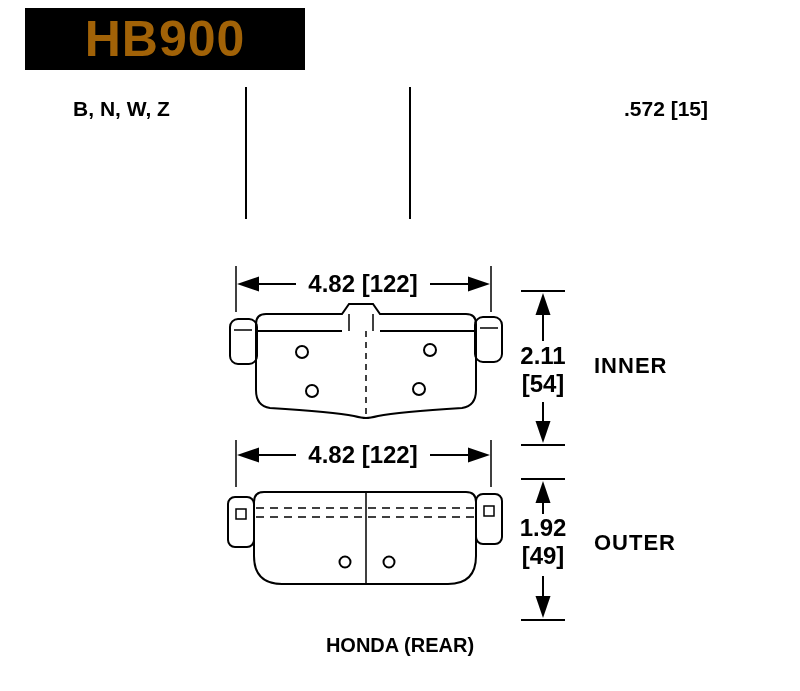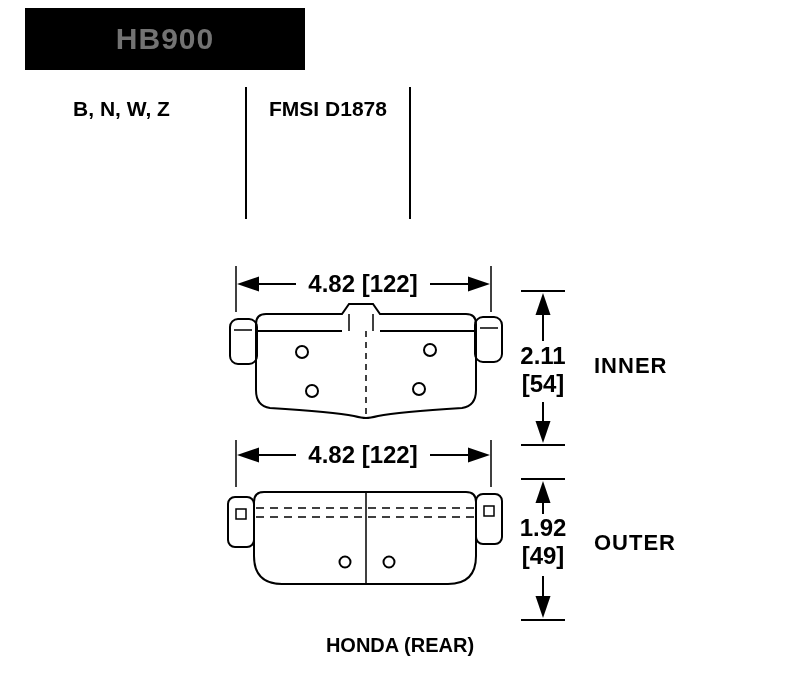--- a/index.html
+++ b/index.html
@@ -2,23 +2,23 @@
 <html><head>
 <meta charset="utf-8">
 <style>
   * { margin: 0; padding: 0; box-sizing: border-box; }
   html, body { background: #ffffff; }
   body { font-family: "Liberation Sans", sans-serif; }
   .page { position: relative; width: 800px; height: 691px; background: #ffffff; color: #000000; overflow: hidden; }
   .abs { position: absolute; }
   .part-box {
     left: 25px; top: 8px; width: 280px; height: 62px;
-    background: #000000; color: #737373;
+    background: #000000; color: #a16207;
     display: flex; align-items: center; justify-content: center;
-    font-size: 30px; font-weight: bold; letter-spacing: 1px;
+    font-size: 50px; font-weight: bold; letter-spacing: 1px;
   }
   .spec { top: 97px; font-size: 21px; font-weight: bold; white-space: nowrap; text-align: center; }
   .spec-compounds { left: 24px; width: 195px; }
   .spec-fmsi { left: 248px; width: 160px; }
   .spec-thickness { left: 585px; width: 162px; }
   .divider { top: 87px; width: 2px; height: 132px; background: #000000; }
   .divider-1 { left: 245px; }
   .divider-2 { left: 409px; }
   .footer-text { left: 0; top: 634px; width: 800px; text-align: center; font-size: 20px; font-weight: bold; }
   svg.diagram { left: 0; top: 0; }
@@ -30,22 +30,22 @@
 <body>
 
 <div class="page">
 
   <div class="abs part-box">
     <span>HB900</span>
   </div>
 
   <div class="abs spec spec-compounds">B, N, W, Z</div>
   <div class="abs divider divider-1"></div>
-  <div class="abs spec spec-fmsi">FMSI D1878</div>
   <div class="abs divider divider-2"></div>
+  <div class="abs spec spec-thickness">.572 [15]</div>
 
   <svg class="abs diagram" width="800" height="691" viewBox="0 0 800 691">
 
     <g stroke="#000000" stroke-width="2">
       <line x1="236" y1="266" x2="236" y2="312" stroke-width="1.5"></line>
       <line x1="491" y1="266" x2="491" y2="312" stroke-width="1.5"></line>
       <line x1="256" y1="284" x2="296" y2="284"></line>
       <polygon points="237,284 259,276.5 259,291.5" fill="#000000" stroke="none"></polygon>
       <line x1="430" y1="284" x2="470" y2="284"></line>
       <polygon points="490,284 468,276.5 468,291.5" fill="#000000" stroke="none"></polygon>

